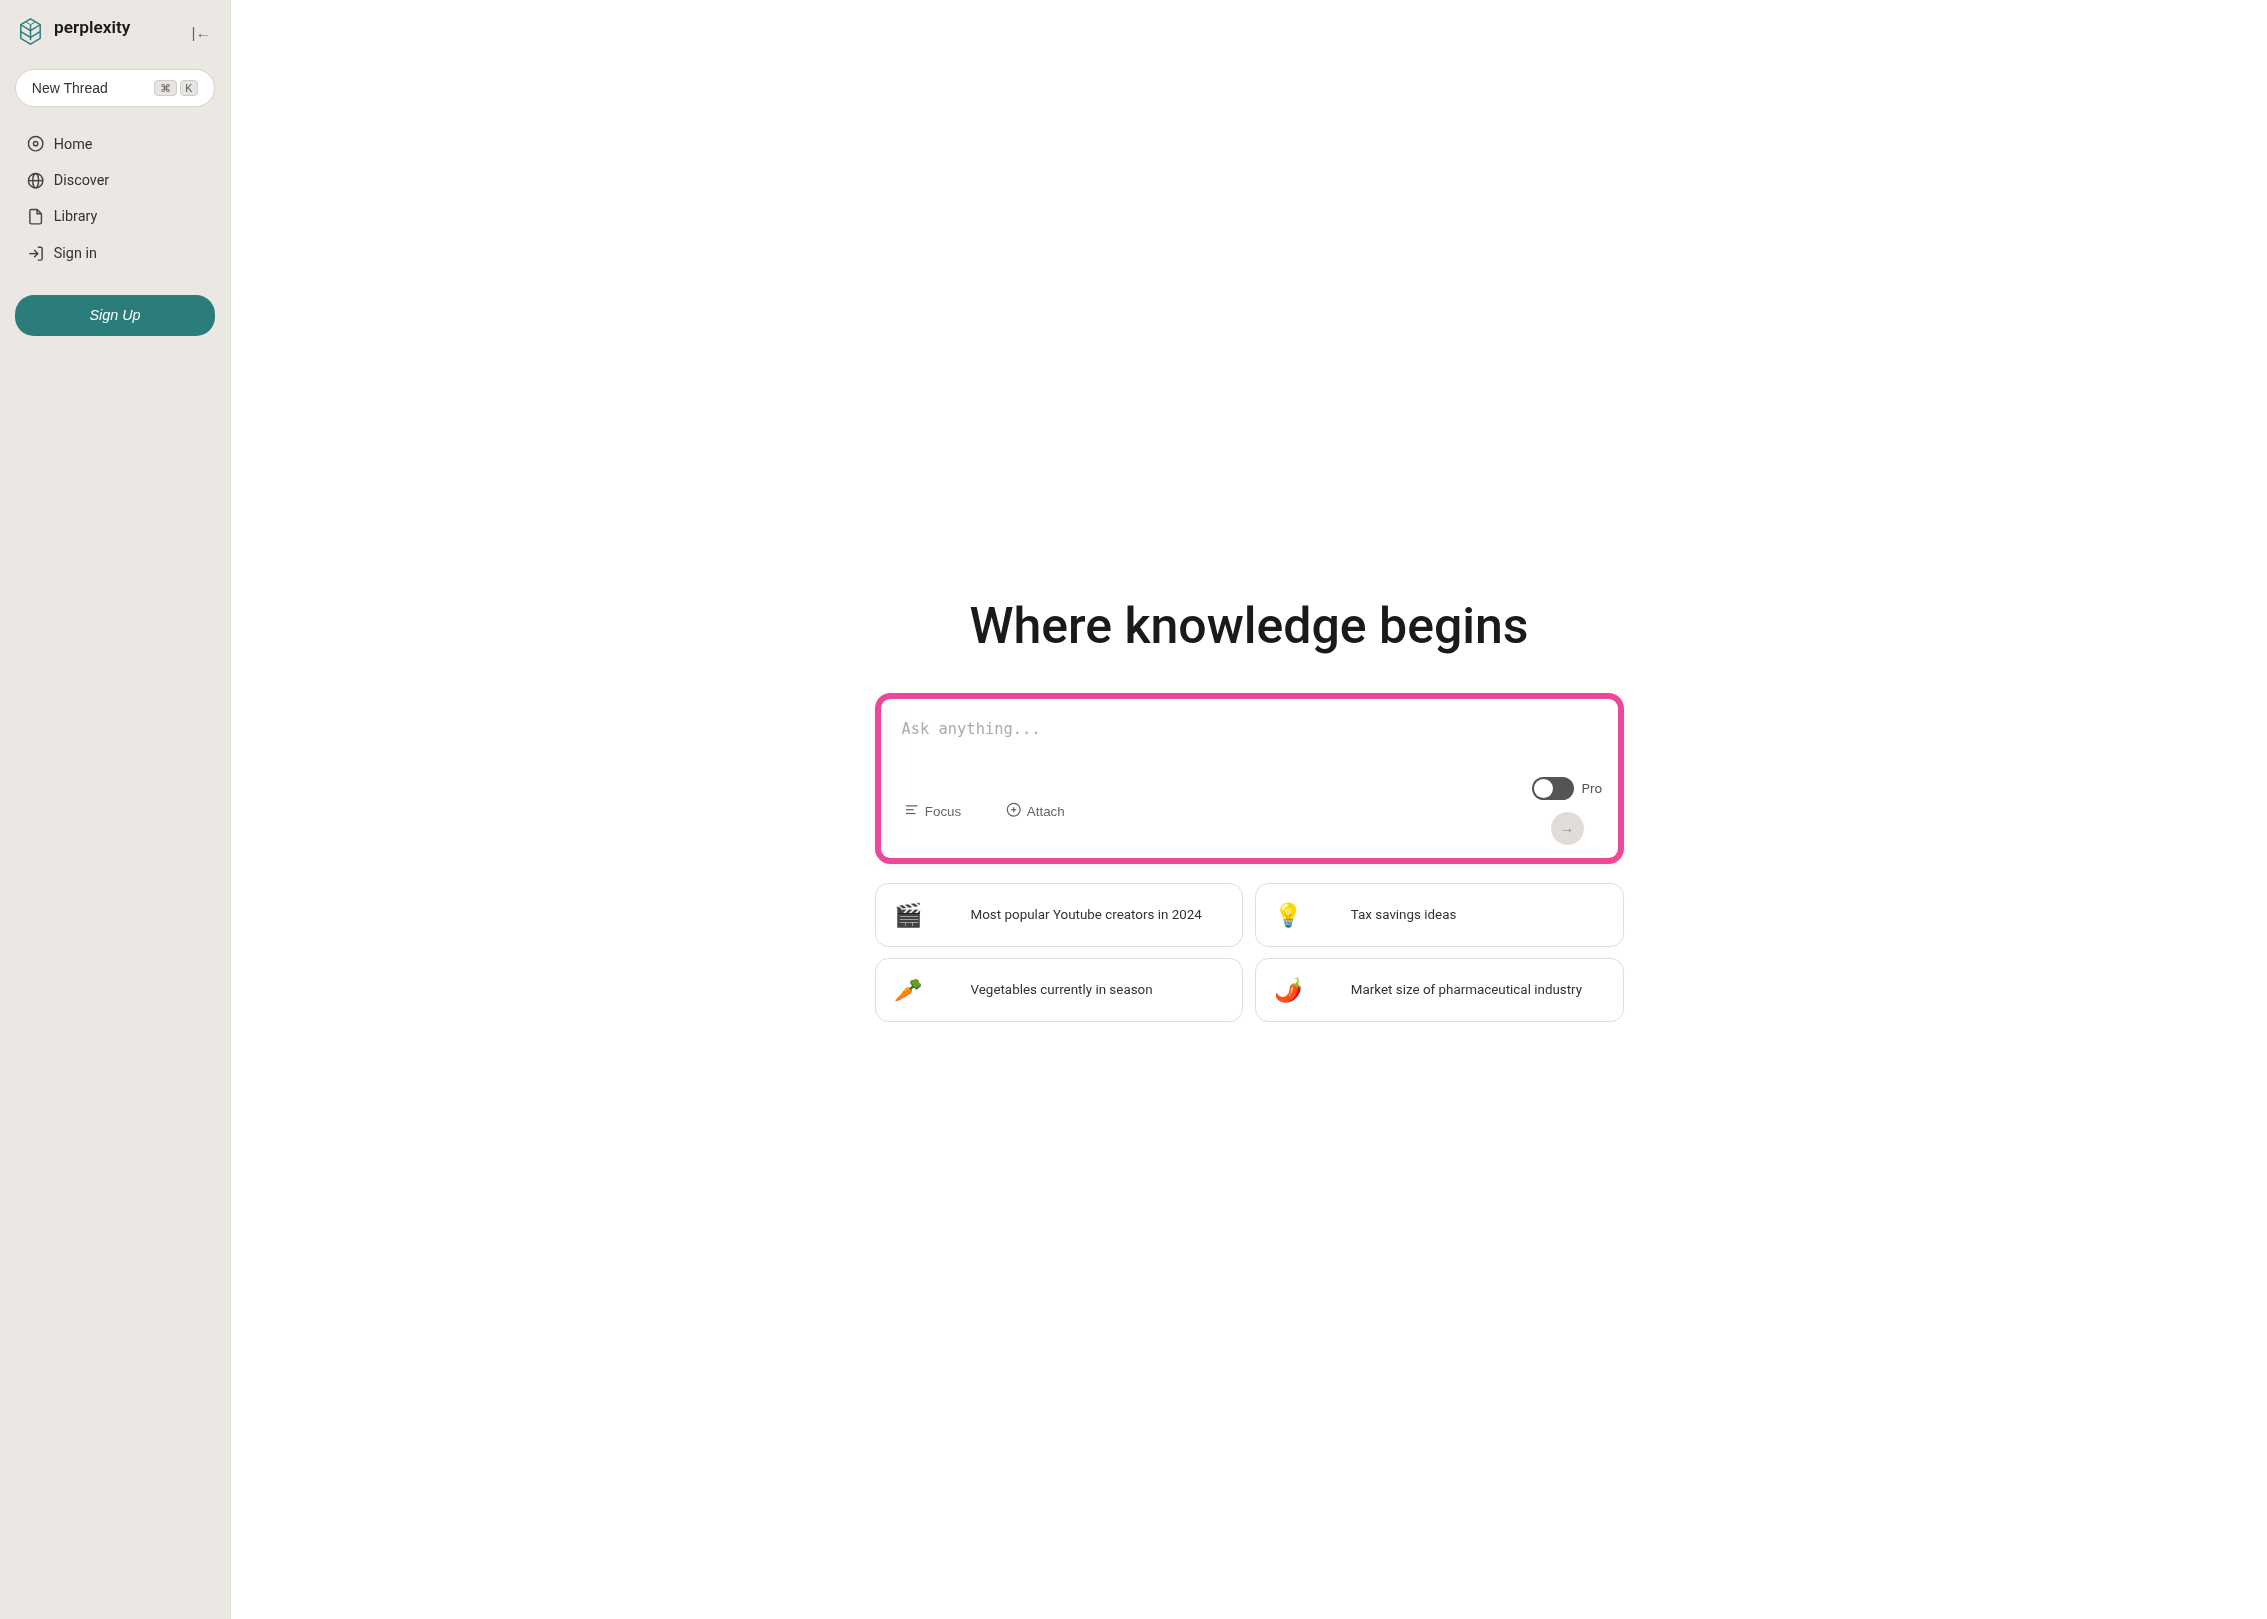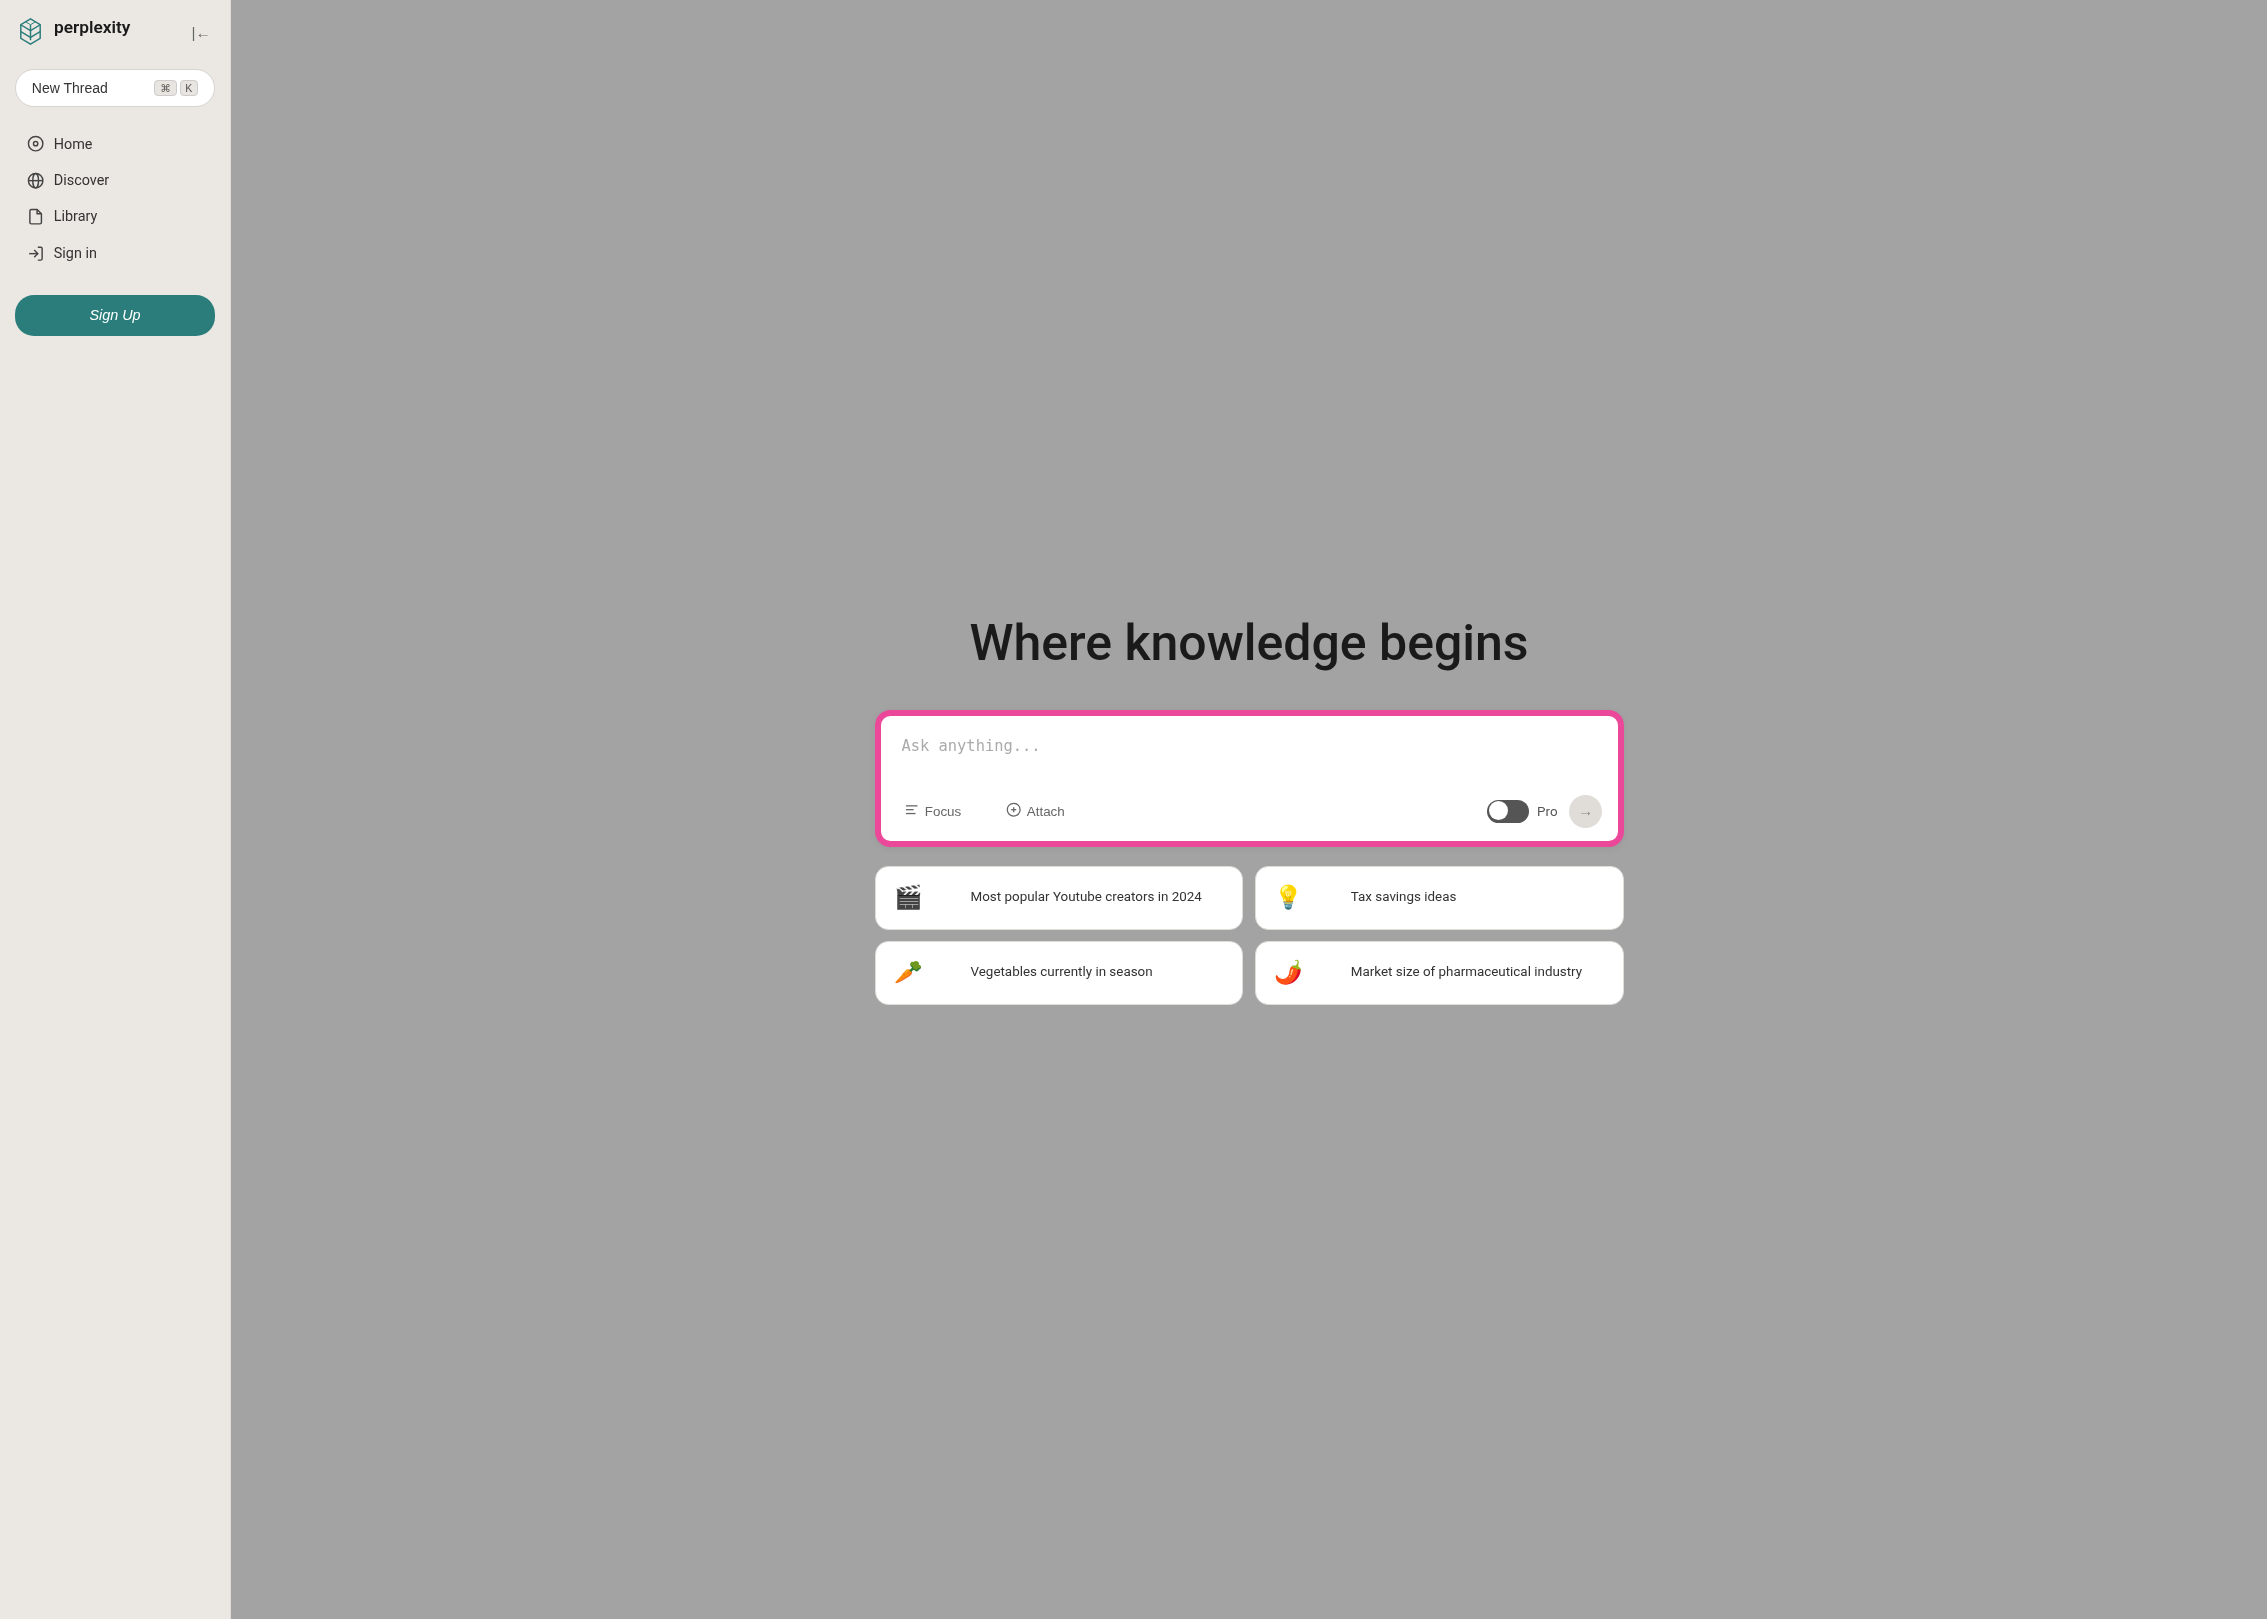--- a/index.html
+++ b/index.html
@@ -133,21 +133,21 @@
       font-style: italic;
     }
 
     
     .main-content {
       flex: 1;
       display: flex;
       flex-direction: column;
       align-items: center;
       justify-content: center;
-      background-color: #a3a3a3;
+      background-color: #ffffff;
       padding: 38px;
     }
 
     .hero-title {
       font-size: 50px;
       font-weight: 500;
       color: #1a1a1a;
       margin-bottom: 38px;
       text-align: center;
     }
@@ -204,20 +204,21 @@
       color: #666;
       font-size: 13.4px;
       padding: 3.8px 7.7px;
       border-radius: 5.8px;
     }
 
     .search-toolbar-right {
       display: flex;
       align-items: center;
       gap: 11.5px;
+      flex-direction: column;
     }
 
     .pro-toggle {
       display: flex;
       align-items: center;
       gap: 7.7px;
     }
 
     .toggle-switch {
       width: 42px;

